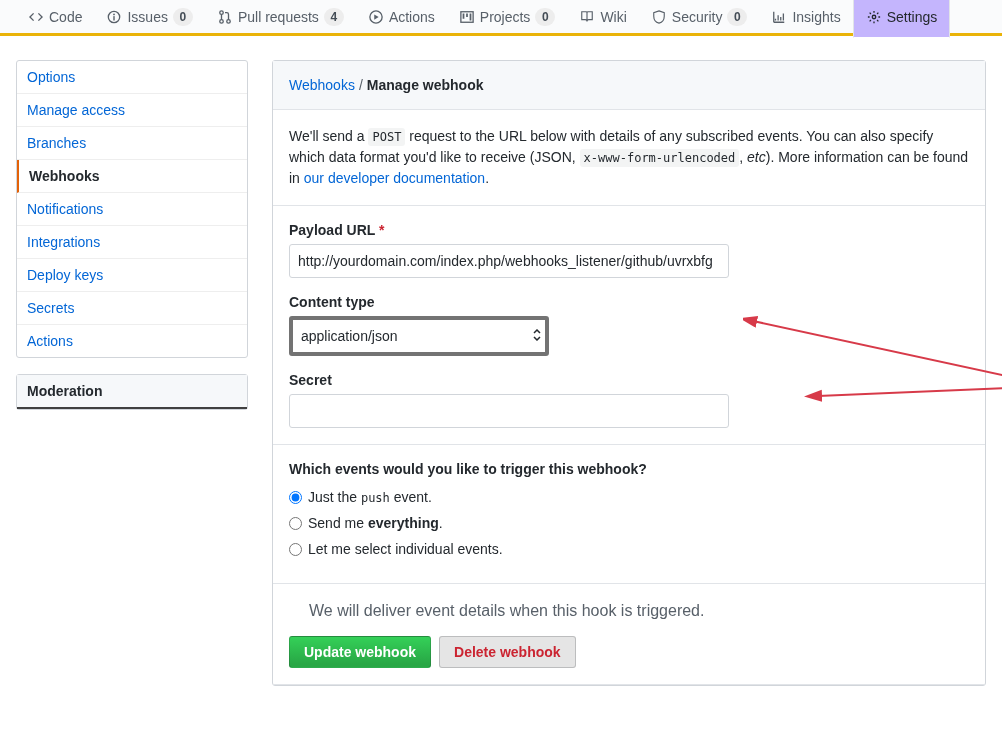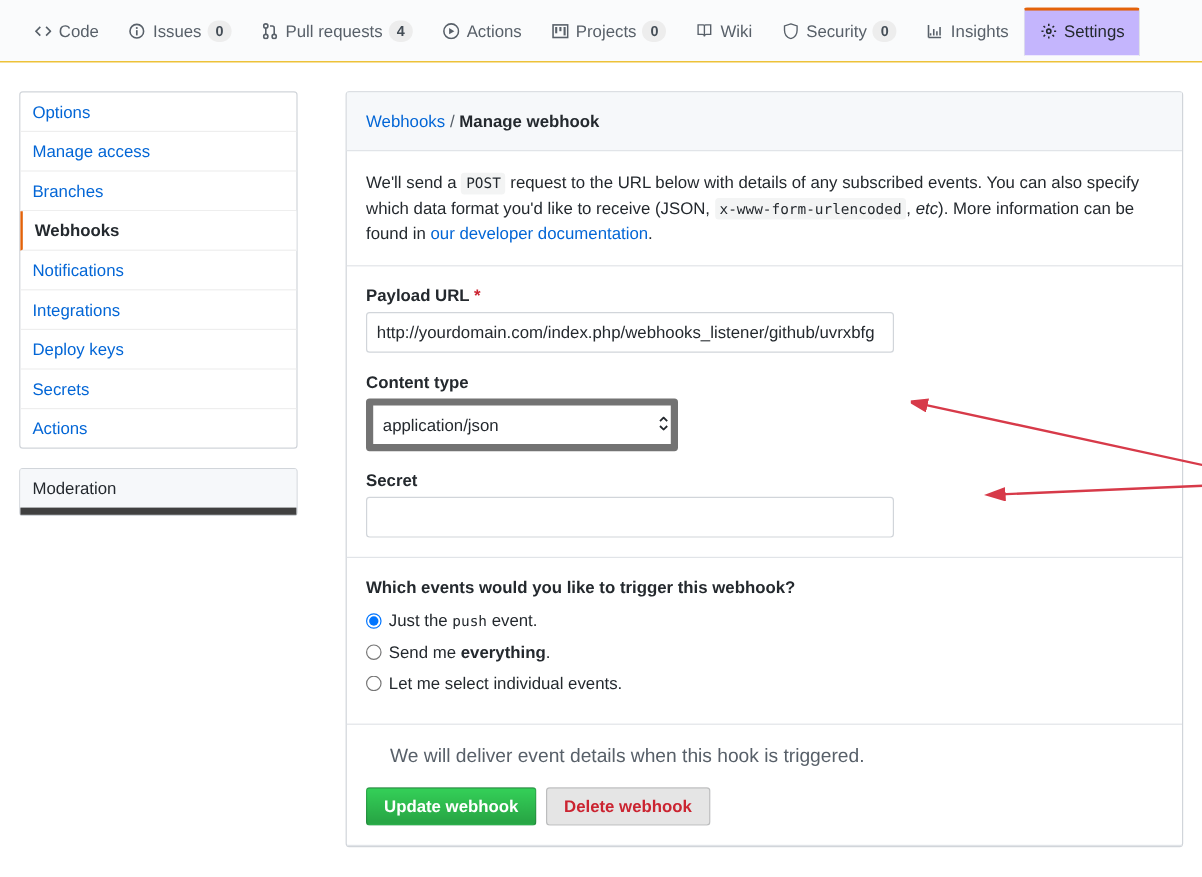--- a/index.html
+++ b/index.html
@@ -1,45 +1,45 @@
 <!DOCTYPE html>
 <html><head>
 <meta charset="utf-8">
 <style>
 * { box-sizing: border-box; margin: 0; padding: 0; }
 body { font-family: -apple-system, BlinkMacSystemFont, "Segoe UI", Helvetica, Arial, sans-serif; font-size: 14px; color: #24292e; background: #fff; }
-.tabnav { display: flex; align-items: center; padding: 0 16px; background: #fafbfc; border-bottom: 1px solid #eab308; height: 52px; }
+.tabnav { display: flex; align-items: center; padding: 0 16px; background: #fafbfc; border-bottom: 3px solid #eab308; height: 36px; }
 .tabnav-tab { display: flex; align-items: center; gap: 5px; padding: 12px 12px; color: #586069; text-decoration: none; cursor: pointer; font-size: 14px; }
 .tabnav-tab .icon { width: 16px; height: 16px; display: inline-flex; align-items: center; justify-content: center; }
 .tabnav-tab.selected { background: #c4b5fd; border: 1px solid #e1e4e8; border-top: 3px solid #e36209; border-bottom: 1px solid #fff; border-radius: 3px 3px 0 0; color: #24292e; margin-bottom: -1px; padding-top: 9px; }
 .counter { background: #ededed; color: #444d56; border-radius: 20px; padding: 0 6px; font-size: 12px; font-weight: 600; line-height: 18px; min-width: 20px; text-align: center; }
-.container { display: flex; gap: 40px; padding: 24px 16px; align-items: flex-start; }
+.container { display: flex; gap: 24px; padding: 24px 16px; align-items: flex-start; }
 .sidebar { width: 232px; flex-shrink: 0; }
 .menu { border: 1px solid #d1d5da; border-radius: 3px; margin-bottom: 16px; }
 .menu-item { display: block; padding: 8px 10px; color: #0366d6; text-decoration: none; border-bottom: 1px solid #eee; cursor: pointer; }
 .menu-item:last-child { border-bottom: none; }
 .menu-item.selected { font-weight: 600; color: #24292e; border-left: 2px solid #e36209; background: #fff; cursor: default; }
-.menu-heading { padding: 8px 10px; font-weight: 400; color: #24292e; background: #f6f8fa; border-bottom: 6px solid #404040; }
+.menu-heading { padding: 8px 10px; font-weight: 700; color: #24292e; background: #f6f8fa; border-bottom: 2px solid #404040; }
 .content { flex: 1; border: 1px solid #d1d5da; border-radius: 3px; position: relative; }
 .subhead { padding: 16px; background: #f6f8fa; border-bottom: 1px solid #e1e4e8; display: flex; align-items: baseline; gap: 4px; }
 .subhead a { color: #0366d6; text-decoration: none; }
 .subhead .sep { color: #586069; }
 .subhead .cur { font-weight: 600; color: #24292e; }
 .section { padding: 16px; border-bottom: 1px solid #e1e4e8; }
 .section:last-child { border-bottom: none; }
 .intro { color: #24292e; line-height: 1.5; }
 .intro code { font-family: SFMono-Regular, Consolas, monospace; font-size: 12px; background: rgba(27,31,35,0.05); padding: 2px 4px; border-radius: 3px; }
 .intro a { color: #0366d6; text-decoration: none; }
 .form-group { margin-bottom: 16px; }
 .form-group:last-child { margin-bottom: 0; }
 .form-label { display: block; font-weight: 600; margin-bottom: 6px; color: #24292e; }
 .req { color: #cb2431; }
 .form-control { width: 440px; padding: 6px 8px; font-size: 14px; line-height: 20px; color: #24292e; background: #fff; border: 1px solid #d1d5da; border-radius: 3px; }
 .form-select-wrap { position: relative; width: 260px; }
-.form-select { width: 100%; padding: 6px 24px 6px 8px; font-size: 14px; line-height: 20px; color: #24292e; background: #fff; border: 6px solid #737373; border-radius: 3px; appearance: none; }
+.form-select { width: 100%; padding: 6px 24px 6px 8px; font-size: 14px; line-height: 20px; color: #24292e; background: #fff; border: 4px solid #737373; border-radius: 3px; appearance: none; }
 .select-caret { position: absolute; right: 8px; top: 50%; transform: translateY(-50%); pointer-events: none; }
 .events-title { font-weight: 600; margin-bottom: 12px; }
 .radio-row { display: flex; align-items: center; gap: 6px; margin-bottom: 10px; color: #24292e; }
 .radio-row code { font-family: SFMono-Regular, Consolas, monospace; font-size: 12px; }
 .check-row { display: flex; align-items: center; gap: 6px; }
 .note { color: #586069; font-size: 16px; margin-top: 2px; margin-left: 20px; }
 .btn { display: inline-block; padding: 7px 14px; font-size: 14px; font-weight: 600; border: 1px solid rgba(27,31,35,0.2); border-radius: 3px; cursor: pointer; }
 .btn-primary { background: linear-gradient(-180deg,#34d058,#28a745 90%); color: #fff; }
 .btn-danger { background: #e5e5e5; color: #cb2431; }
 .actions { display: flex; gap: 8px; margin-top: 16px; }

